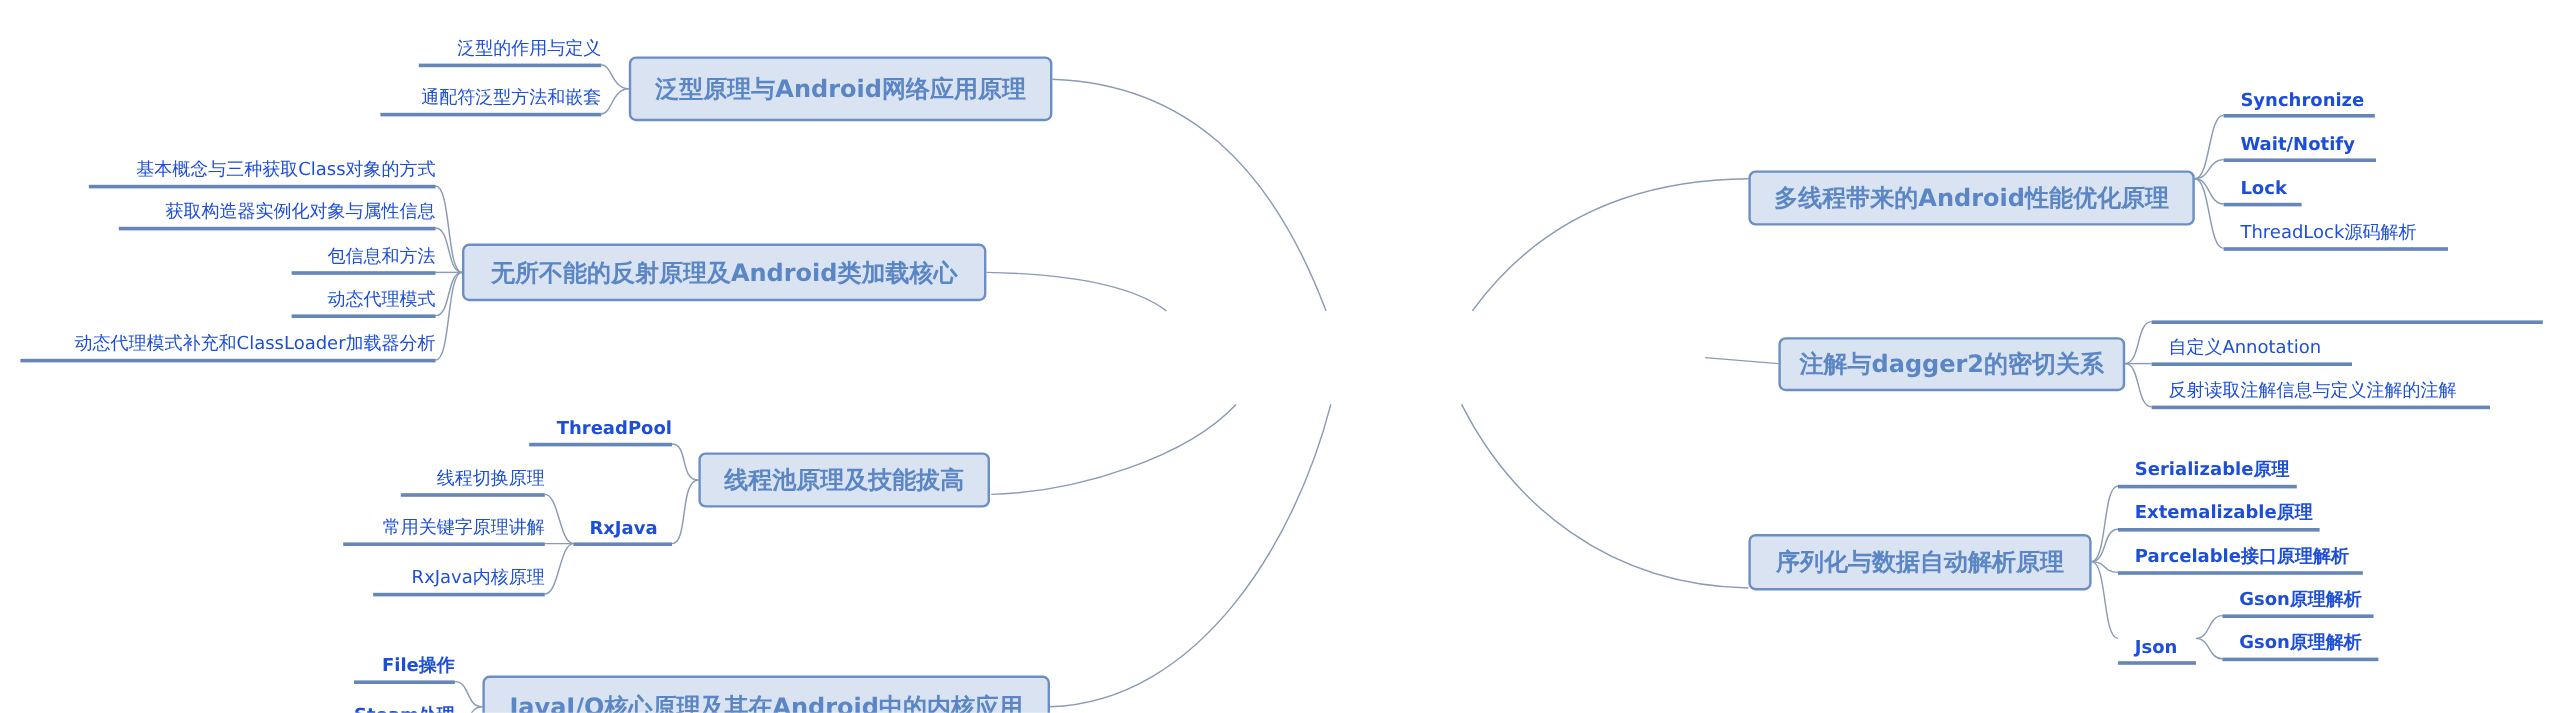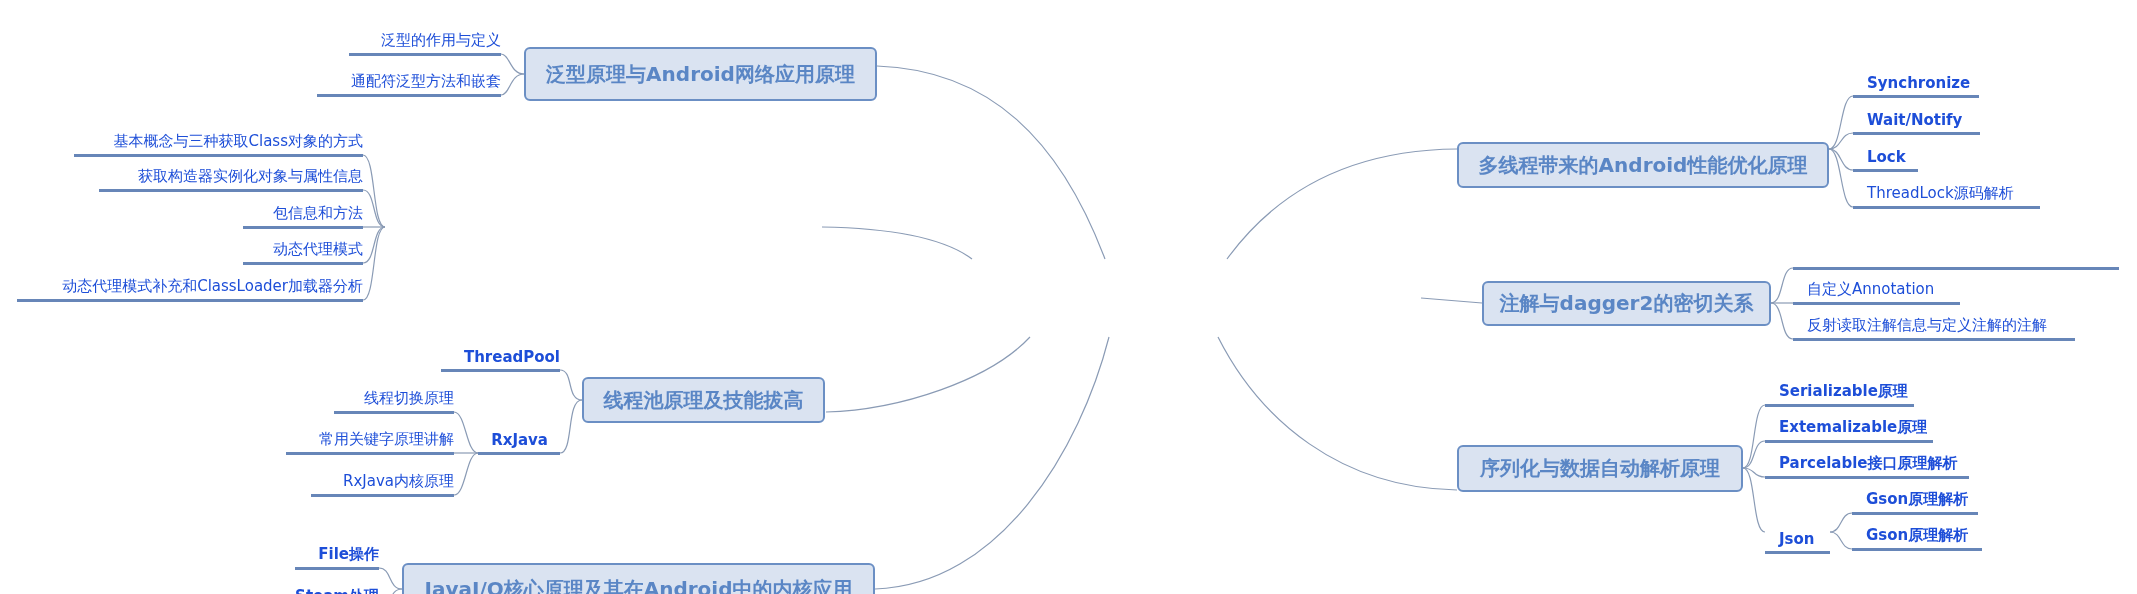--- a/index.html
+++ b/index.html
@@ -79,20 +79,23 @@
   </div>
   <div class="leaf left" style="left:349px; top:26px; width:152px; height:30px;">
     <span class="t">泛型的作用与定义</span>
     <div class="ul"></div>
   </div>
   <div class="leaf left" style="left:317px; top:67px; width:184px; height:30px;">
     <span class="t">通配符泛型方法和嵌套</span>
     <div class="ul"></div>
   </div>
 
+  <div class="node main" style="left:385px; top:203px; width:437px; height:48px;">
+    <span>无所不能的反射原理及Android类加载核心</span>
+  </div>
   <div class="leaf left" style="left:99px; top:162px; width:264px; height:30px;">
     <span class="t">获取构造器实例化对象与属性信息</span>
     <div class="ul"></div>
   </div>
   <div class="leaf left" style="left:74px; top:127px; width:289px; height:30px;">
     <span class="t">基本概念与三种获取Class对象的方式</span>
     <div class="ul"></div>
   </div>
   <div class="leaf left" style="left:243px; top:199px; width:120px; height:30px;">
     <span class="t">包信息和方法</span>

